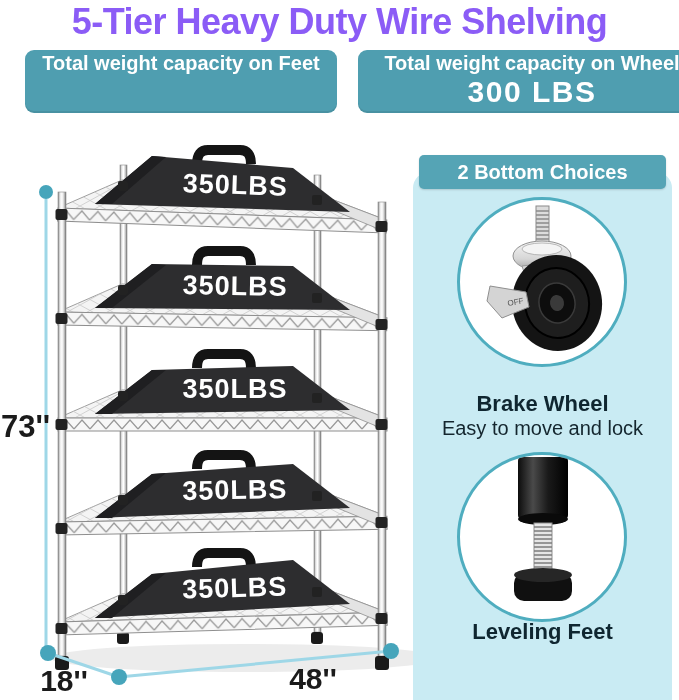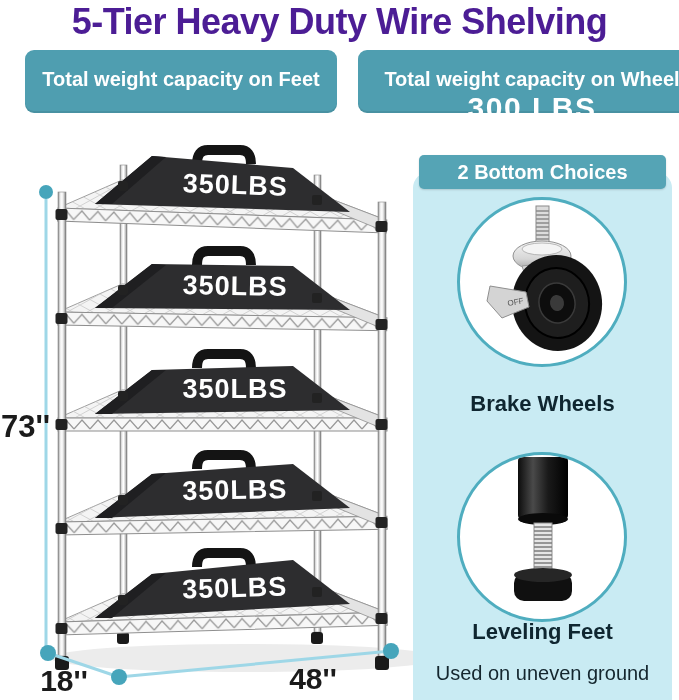--- a/index.html
+++ b/index.html
@@ -1,21 +1,21 @@
 <!DOCTYPE html>
 <html><head>
 <meta charset="utf-8">
 <style>
   html,body{margin:0;padding:0;background:#fff;}
   .page{position:relative;width:679px;height:700px;background:#ffffff;overflow:hidden;
         font-family:"Liberation Sans",sans-serif;}
   .title{position:absolute;top:1px;left:0;width:679px;text-align:center;
-         font-size:36px;font-weight:bold;color:#4c1d95;letter-spacing:-0.5px;}
+         font-size:36px;font-weight:bold;color:#8b5cf6;letter-spacing:-0.5px;}
   .banner{position:absolute;top:50px;height:63px;background:#4f9eb0;border-radius:9px;
-          color:#ffffff;text-align:center;box-sizing:border-box;padding-top:16px;
+          color:#ffffff;text-align:center;box-sizing:border-box;padding-top:0;
           box-shadow:inset 0 -2px 0 rgba(0,0,0,0.08);}
   .banner-feet{left:25px;width:312px;}
   .banner-wheel{left:358px;width:348px;}
   .banner-label{font-size:20px;font-weight:bold;line-height:26px;}
   .banner-value{font-size:30px;font-weight:bold;letter-spacing:1.5px;line-height:31px;}
   .shelving-svg{position:absolute;left:0;top:140px;}
   .panel{position:absolute;left:413px;top:172px;width:259px;height:528px;
          background:#c9ebf3;border-radius:16px 16px 0 0;}
   .panel-header{position:absolute;left:6px;top:-17px;width:247px;height:34px;background:#55a4b5;
                 border-radius:5px;color:#ffffff;font-size:20px;font-weight:bold;text-align:center;
@@ -215,37 +215,37 @@
         <g transform="rotate(-10 97 103)">
           <ellipse cx="97" cy="103" rx="45" ry="48" fill="#141414"></ellipse>
           <ellipse cx="97" cy="103" rx="32" ry="35" fill="#1e1e1e" stroke="#000000" stroke-width="2"></ellipse>
           <ellipse cx="97" cy="103" rx="18" ry="20" fill="#0d0d0d" stroke="#3a3a3a" stroke-width="1.5"></ellipse>
           <ellipse cx="97" cy="103" rx="7" ry="8" fill="#3a3a3a"></ellipse>
         </g>
         <polygon points="30,86 66,92 69,107 42,118 27,101" fill="#d4d4d4" stroke="#8e8e8e" stroke-width="1"></polygon>
         <text x="48" y="106" font-size="8" fill="#555555" transform="rotate(-10 48 106)">OFF</text>
       </svg>
     </div>
-    <div class="opt-title t1">Brake Wheels</div>
+    <div class="opt-title t1">Brake Wheel</div>
+    <div class="opt-sub s1">Easy to move and lock</div>
 
     <div class="circle circle-foot">
       <svg width="164" height="164" viewBox="0 0 164 164">
         <defs>
           <linearGradient id="tubeG" x1="0" y1="0" x2="1" y2="0">
             <stop offset="0" stop-color="#0c0c0c"></stop>
               <stop offset="0.3" stop-color="#4a4a4a"></stop>
             <stop offset="0.6" stop-color="#1a1a1a"></stop>
               <stop offset="1" stop-color="#000000"></stop>
           </linearGradient>
         </defs>
         <rect x="58" y="2" width="50" height="62" rx="4" fill="url(#tubeG)"></rect>
         <ellipse cx="83" cy="64" rx="25" ry="6" fill="#0a0a0a"></ellipse>
         <rect x="74" y="68" width="18" height="48" fill="#e6e6e6" stroke="#8f8f8f" stroke-width="1"></rect>
         <path d="M74 72h18M74 76h18M74 80h18M74 84h18M74 88h18M74 92h18M74 96h18M74 100h18M74 104h18M74 108h18M74 112h18" stroke="#7c7c7c" stroke-width="1.3" fill="none"></path>
         <rect x="54" y="118" width="58" height="28" rx="10" fill="#101010"></rect>
         <ellipse cx="83" cy="120" rx="29" ry="7" fill="#262626"></ellipse>
       </svg>
     </div>
     <div class="opt-title t2">Leveling Feet</div>
-    <div class="opt-sub s2">Used on uneven ground</div>
   </div>
 
 </div>
 
 </body></html>

